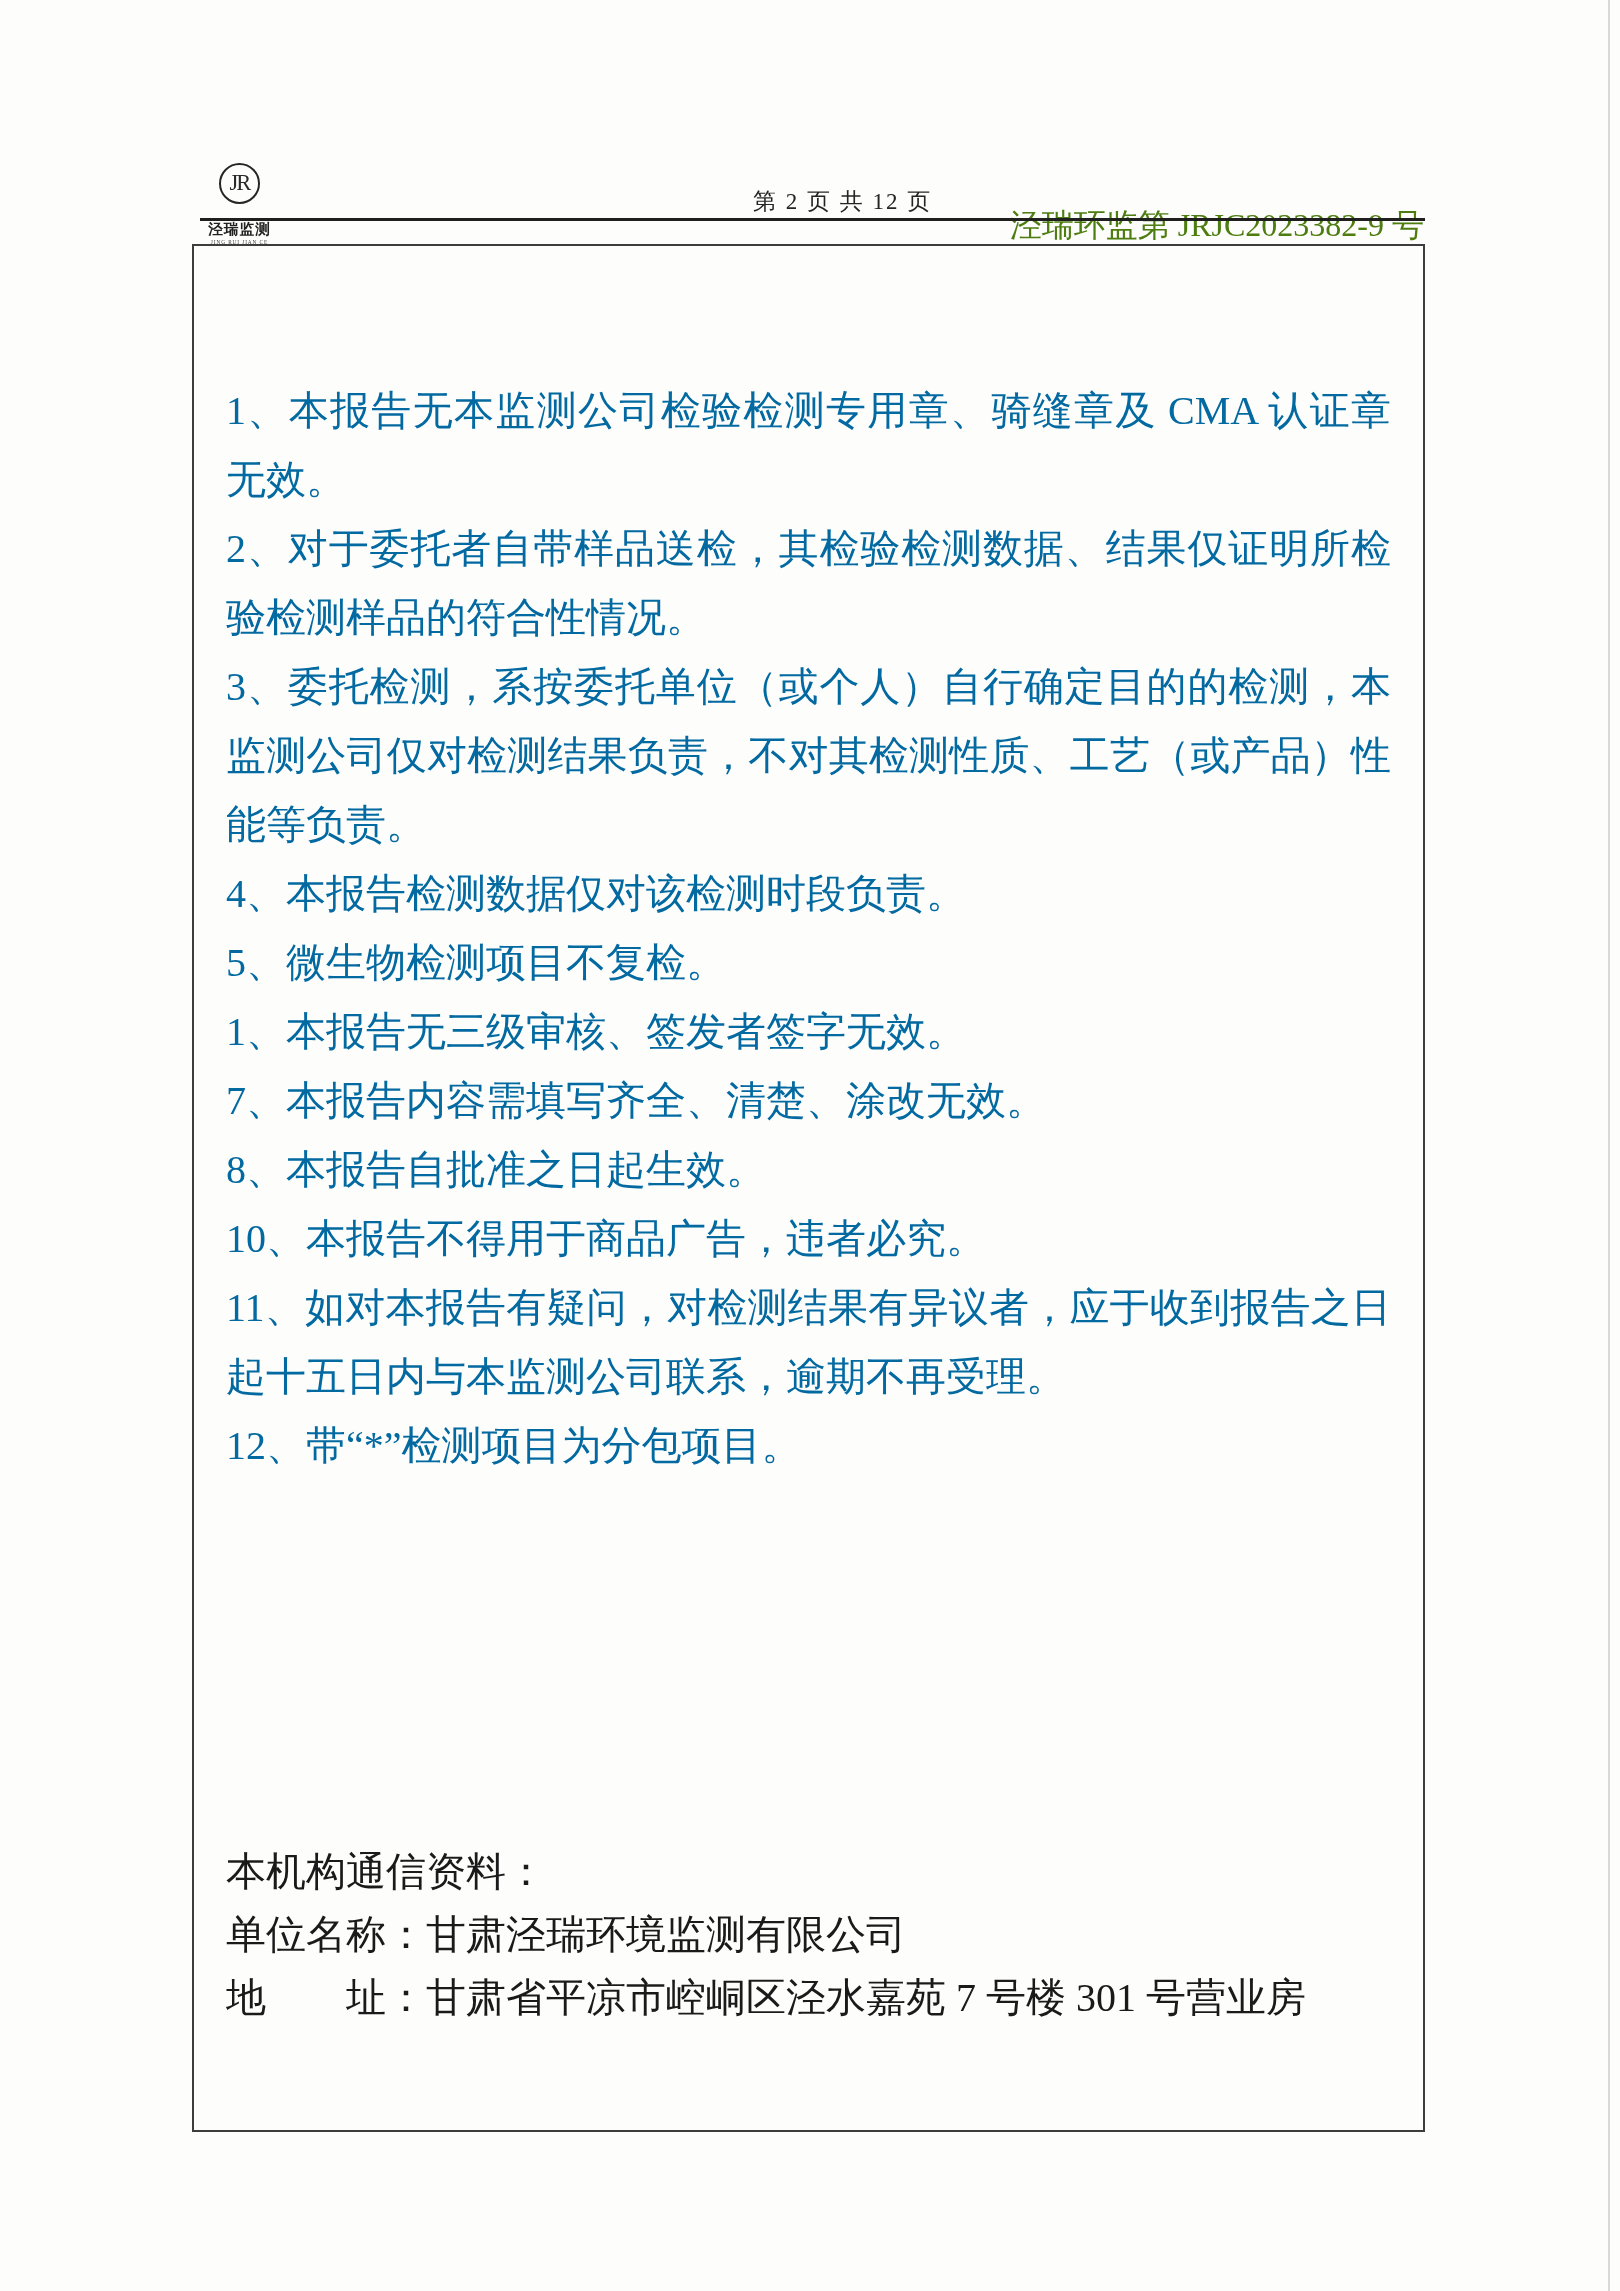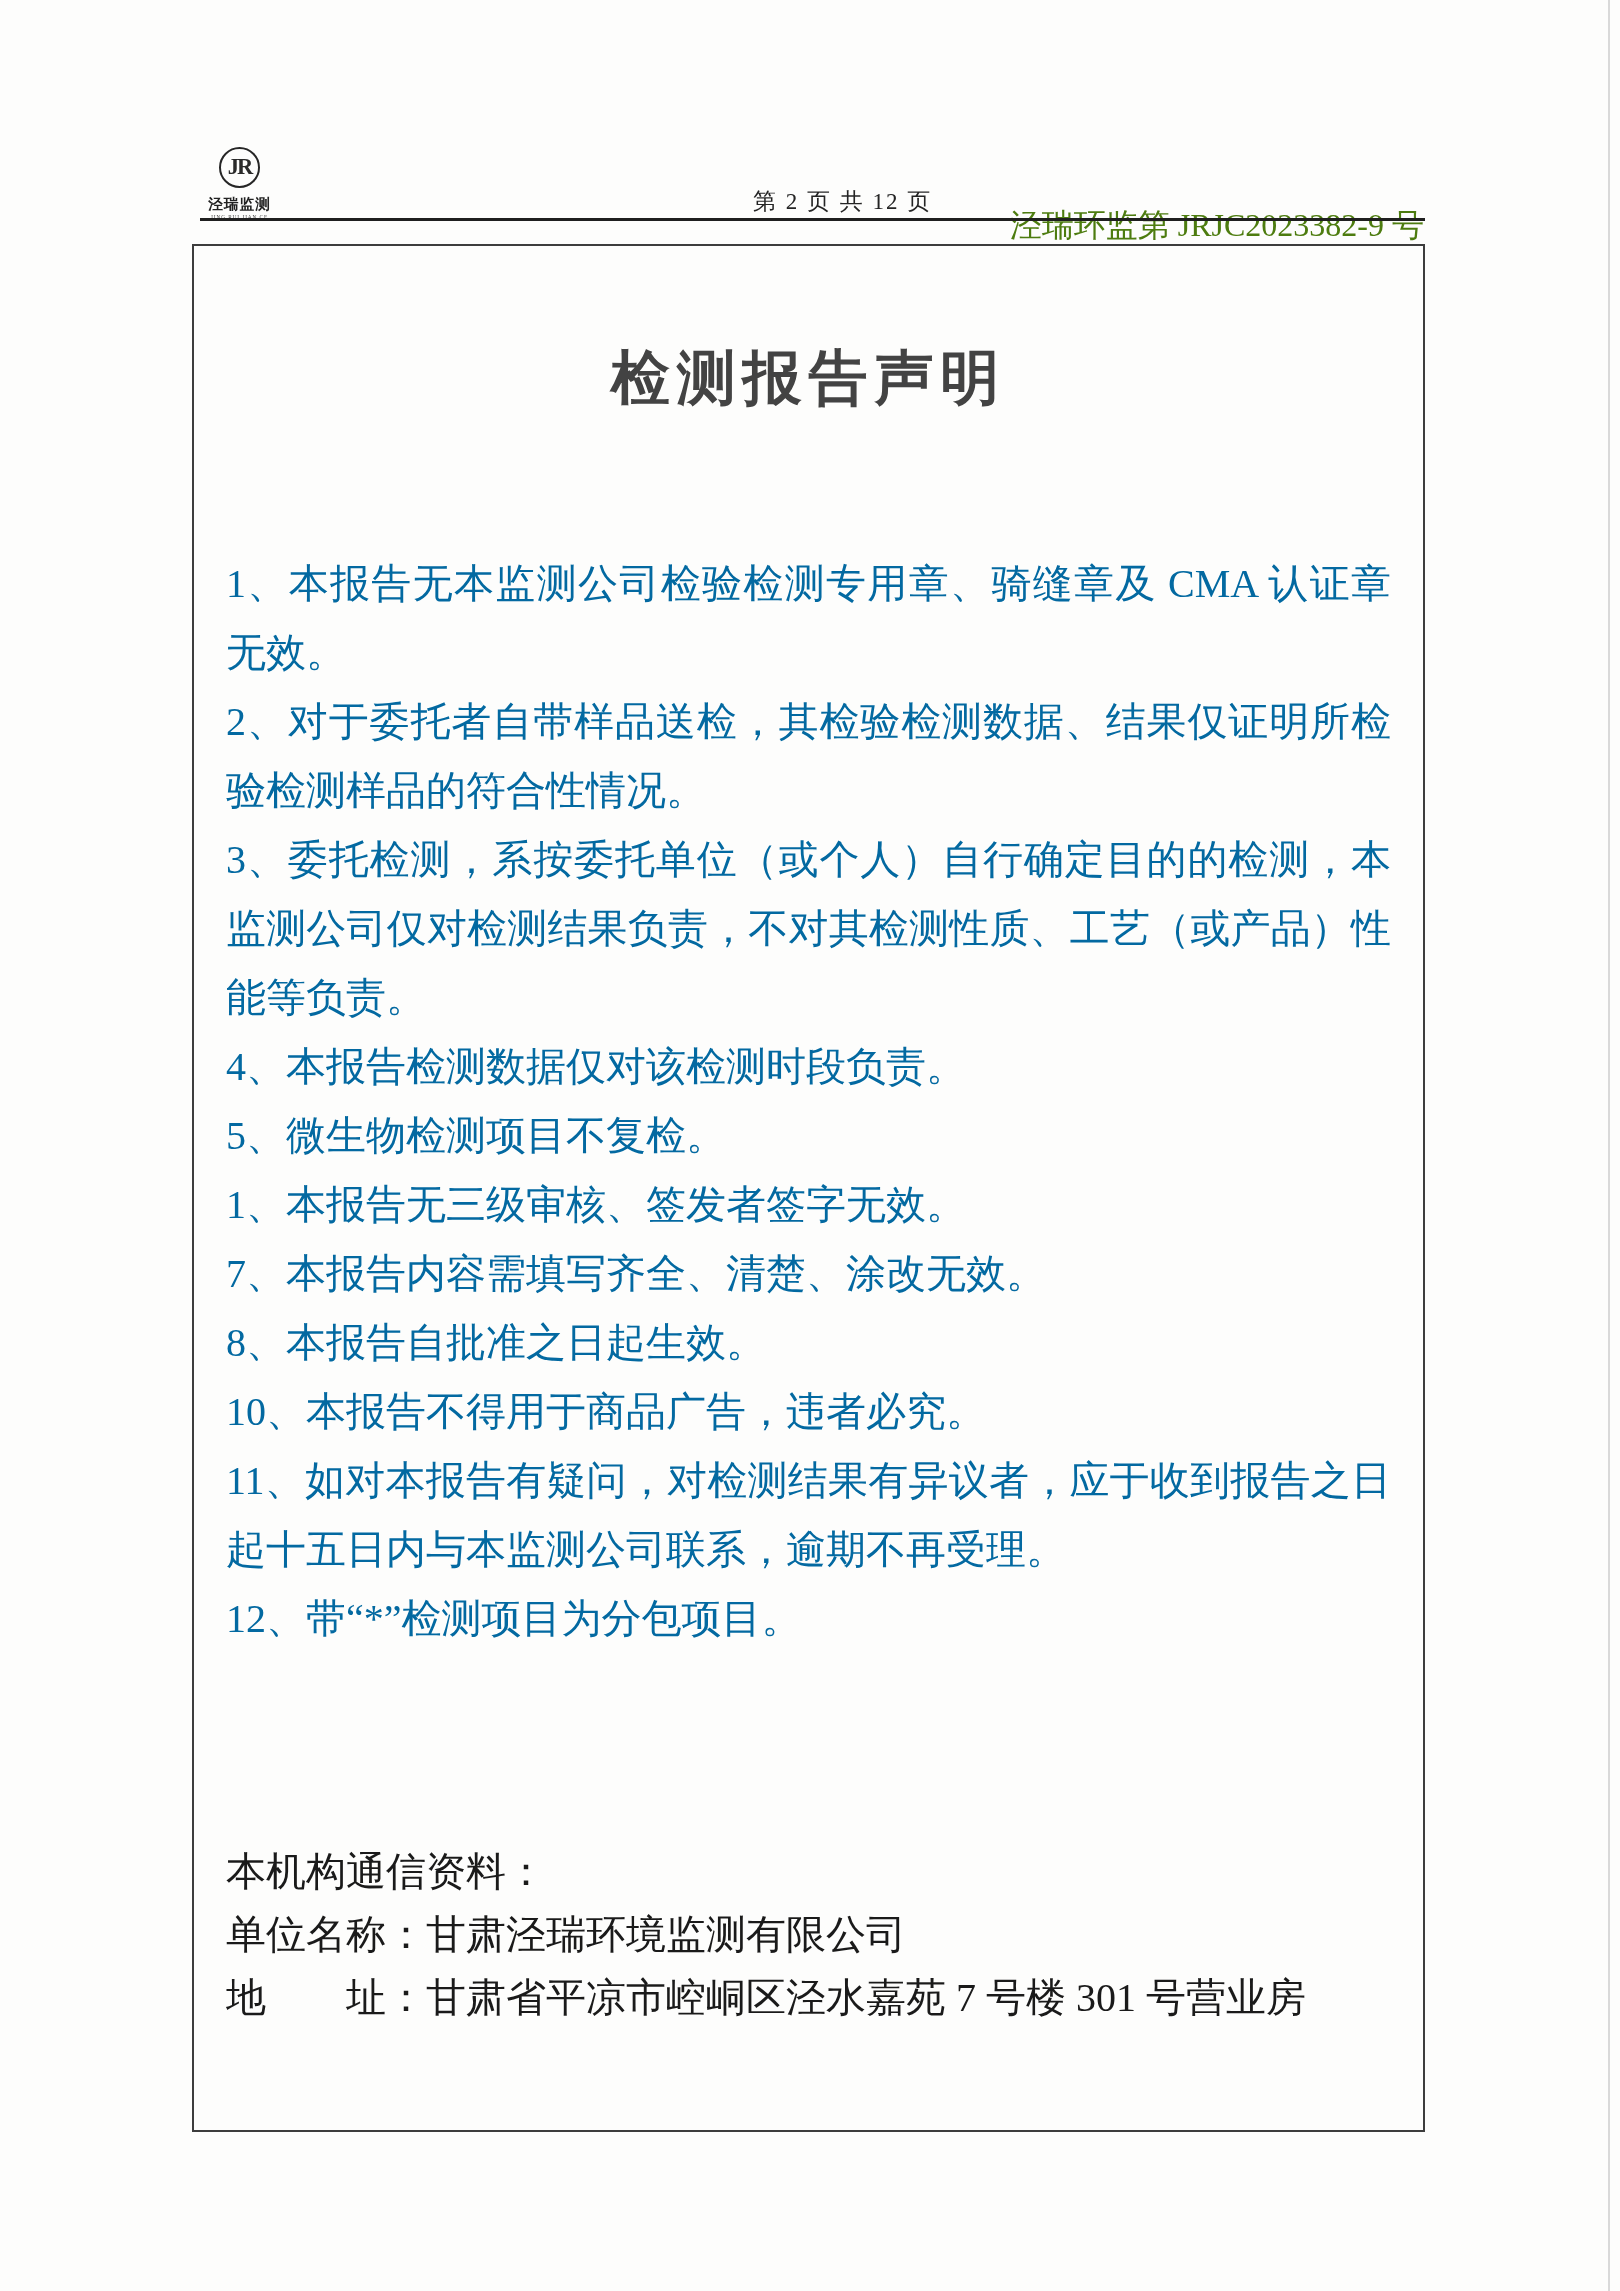--- a/index.html
+++ b/index.html
@@ -8,24 +8,24 @@
     width:1620px;height:2292px;
     background:#fdfdfc;
     font-family:"Liberation Serif","DejaVu Serif",serif;
     color:#1c1c1c;
     overflow:hidden;
     margin:0 auto;
   }
   
   .logo{position:absolute;left:206px;top:147px;width:67px;text-align:center;}
   .logo-circle{
-    width:37px;height:37px;margin:0 auto;
+    width:37px;height:37px;margin:16px auto;
     border:2.9px solid #262626;border-radius:50%;
     font-family:"Liberation Serif",serif;
-    font-size:22.5px;font-weight:bold;line-height:35px;color:#2a2a2a;
+    font-size:22.5px;font-weight:normal;line-height:35px;color:#2a2a2a;
     letter-spacing:-2px;
   }
   .logo-name{font-size:14.7px;font-weight:bold;letter-spacing:1px;margin-top:7px;white-space:nowrap;color:#222;}
   .logo-sub{font-size:5.9px;letter-spacing:1px;color:#444;white-space:nowrap;transform:scale(.9);}
   .page-info{
     position:absolute;left:720px;top:186px;width:245px;
     font-size:23px;text-align:center;letter-spacing:2px;color:#242424;white-space:nowrap;
   }
   .report-no{
     position:absolute;top:176px;right:196px;
@@ -83,21 +83,20 @@
     <div class="logo-circle">JR</div>
     <div class="logo-name">泾瑞监测</div>
     <div class="logo-sub">JING RUI JIAN CE</div>
   </div>
 
   <div class="page-info">第 2 页 共 12 页</div>
   <div class="report-no">泾瑞环监第 JRJC2023382-9 号</div>
   <div class="header-rule"></div>
 
   <div class="statement-box">
-    <h1 class="title">检测报告声明</h1>
 
     <div class="items">
       <p>1、本报告无本监测公司检验检测专用章、骑缝章及 CMA 认证章无效。</p>
       <p>2、对于委托者自带样品送检，其检验检测数据、结果仅证明所检验检测样品的符合性情况。</p>
       <p>3、委托检测，系按委托单位（或个人）自行确定目的的检测，本监测公司仅对检测结果负责，不对其检测性质、工艺（或产品）性能等负责。</p>
       <p>4、本报告检测数据仅对该检测时段负责。</p>
       <p>5、微生物检测项目不复检。</p>
       <p>1、本报告无三级审核、签发者签字无效。</p>
       <p>7、本报告内容需填写齐全、清楚、涂改无效。</p>
       <p>8、本报告自批准之日起生效。</p>

